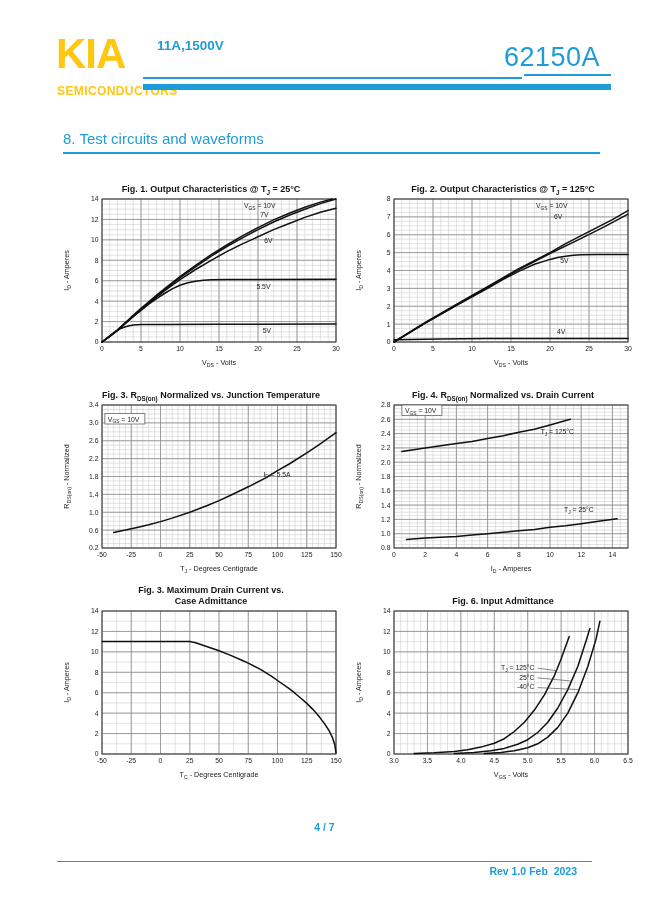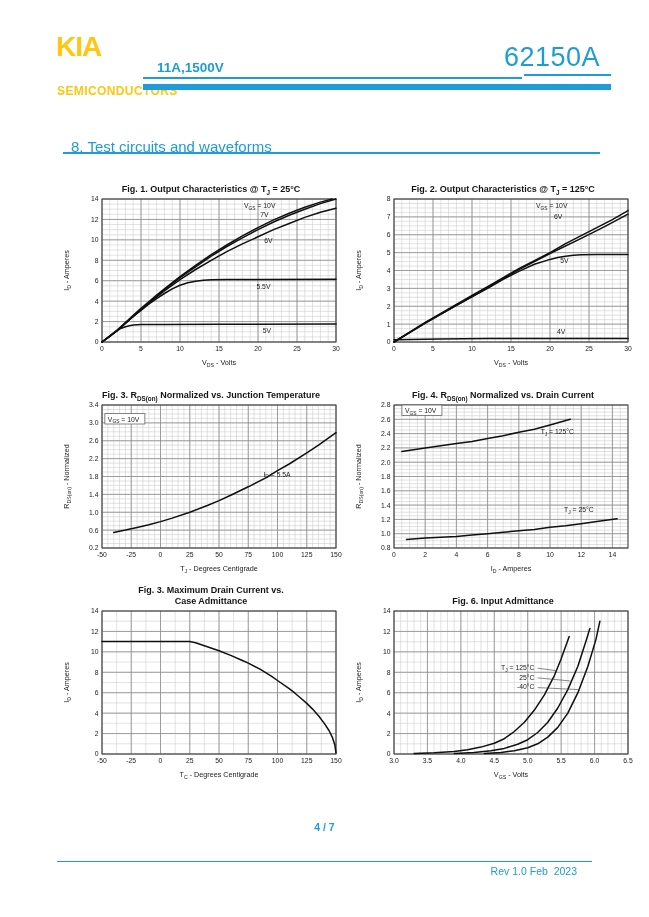--- a/index.html
+++ b/index.html
@@ -1,42 +1,42 @@
 <!DOCTYPE html>
 <html style="--accent: #1E9CD7; --yellow: #FFC612;"><head>
 <meta charset="utf-8">
 <style>
   html,body{margin:0;padding:0;background:#ffffff;}
   body{width:649px;height:917px;font-family:"Liberation Sans","DejaVu Sans",sans-serif;}
   .page{position:relative;width:649px;height:917px;background:#fff;overflow:hidden;}
 
   
-  .logo{position:absolute;left:56px;top:33px;font-size:28px;font-weight:bold;color:var(--yellow);letter-spacing:-1px;line-height:1;}
+  .logo{position:absolute;left:56px;top:33px;font-size:42px;font-weight:bold;color:var(--yellow);letter-spacing:-1px;line-height:1;}
   .logo-sub{position:absolute;left:57px;top:84px;font-size:12px;font-weight:bold;color:var(--yellow);letter-spacing:.4px;}
-  .product{position:absolute;left:157px;top:36px;color:var(--accent);font-weight:bold;font-size:13.5px;line-height:19px;margin-top:22px;}
+  .product{position:absolute;left:157px;top:36px;color:var(--accent);font-weight:bold;font-size:13.5px;line-height:19px;}
   .part-number{position:absolute;top:42px;right:49px;color:var(--accent);font-size:27px;letter-spacing:.5px;margin-left:20px;}
   .rule-thin{position:absolute;left:143px;top:77px;width:379px;height:1.5px;background:var(--accent);}
   .rule-thin-right{position:absolute;left:524px;top:74px;width:87px;height:1.5px;background:var(--accent);}
   .rule-thick{position:absolute;left:143px;top:84px;width:468px;height:6px;background:var(--accent);}
 
   
-  .section-title{position:absolute;left:63px;top:130px;margin:8px;font-size:15px;font-weight:normal;color:var(--accent);}
+  .section-title{position:absolute;left:63px;top:130px;margin:0;font-size:15px;font-weight:normal;color:var(--accent);}
   .section-underline{position:absolute;left:63px;top:152px;width:537px;height:1.5px;background:var(--accent);}
 
   
   .charts-grid{position:absolute;left:55px;top:173px;width:584px;display:grid;grid-template-columns:292px 292px;row-gap:7px;}
   .chart{width:292px;margin:0;display:flex;flex-direction:column;align-items:center;}
   .chart-title{min-height:21px;width:100%;display:flex;flex-direction:column;justify-content:flex-end;text-align:center;font-weight:bold;font-size:9px;color:#141414;line-height:10.5px;padding-left:20px;box-sizing:border-box;}
   .chart-title sub{font-size:.7em;line-height:0;}
   .chart svg{display:block;}
 
   
   .footer-rule{position:absolute;left:57px;top:861px;width:535px;height:1.3px;background:var(--accent);}
   .footer-page{position:absolute;left:57px;top:821px;width:535px;text-align:center;font-size:10.5px;font-weight:bold;color:var(--accent);}
-  .footer-rev{position:absolute;right:72px;top:865px;font-size:10.5px;font-weight:normal;color:var(--accent);white-space:pre;}
+  .footer-rev{position:absolute;right:72px;top:865px;font-size:10.5px;font-weight:bold;color:var(--accent);white-space:pre;}
 </style>
 </head>
 <body>
 
 <div class="page">
 
   <header>
     <div class="logo">KIA</div>
     <div class="logo-sub">SEMICONDUCTORS</div>
     <div class="product">

